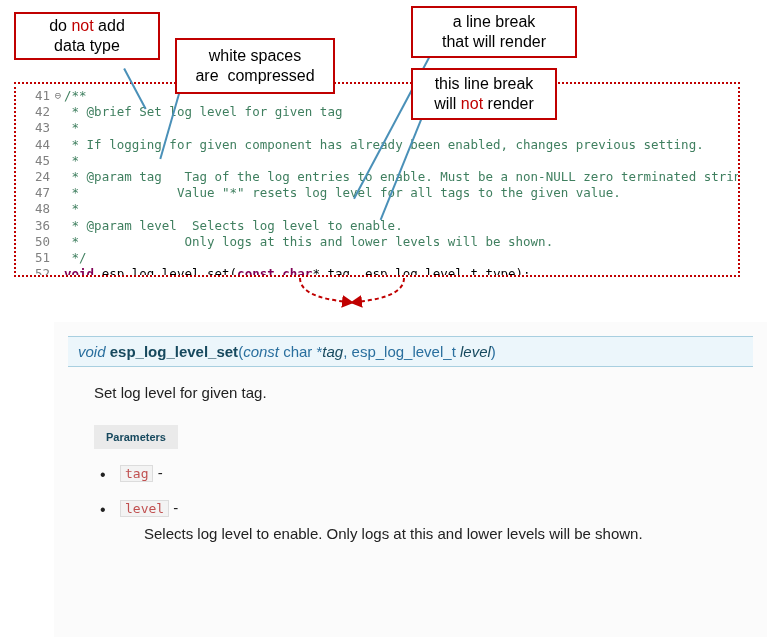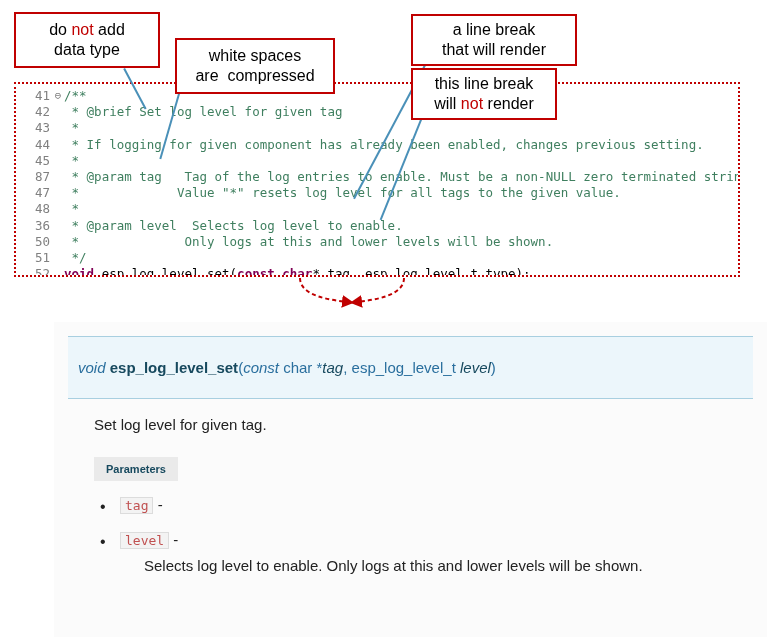--- a/index.html
+++ b/index.html
@@ -26,23 +26,23 @@
     text-align: center;
     display: flex;
     align-items: center;
     justify-content: center;
     padding: 4px 8px;
     box-sizing: border-box;
     z-index: 5;
   }
   .callout .hl { color: #c00000; }
 
-  #callout-datatype { left: 14px;  top: 12px;  width: 146px; height: 56px; }
+  #callout-datatype { left: 14px;  top: 12px;  width: 146px; height: 48px; }
   #callout-spaces   { left: 175px; top: 38px;  width: 160px; height: 56px; }
-  #callout-break-yes{ left: 411px; top: 14px;   width: 166px; height: 52px; }
+  #callout-break-yes{ left: 411px; top: 6px;   width: 166px; height: 52px; }
   #callout-break-no { left: 411px; top: 68px;  width: 146px; height: 52px; }
 
   
   .leader {
     position: absolute;
     background: #4a90b8;
     transform-origin: 0 0;
     height: 1.5px;
     z-index: 4;
   }
@@ -110,21 +110,21 @@
     background: #fbfbfb;
     box-sizing: border-box;
     z-index: 1;
     overflow: hidden;
   }
   #doc-signature {
     margin: 14px 14px 0 14px;
     background: #ecf6fb;
     border-top: 1px solid #a8cfe0;
     border-bottom: 1px solid #a8cfe0;
-    padding: 22px 10px;
+    padding: 6px 10px;
     font-size: 15px;
     color: #2a6f9e;
     font-family: "Liberation Sans", sans-serif;
   }
   #doc-signature .fn {
     color: #17495e;
     font-weight: bold;
   }
   #doc-signature .kw { color: #2a6f9e; font-style: italic; }
   #doc-signature .pname { font-style: italic; color: #17495e; }
@@ -198,21 +198,21 @@
 <div class="leader" style="left:430px; top:58px; width:160px; transform: rotate(118deg);"></div>
 <div class="leader" style="left:422px; top:120px; width:108px; transform: rotate(112deg);"></div>
 
 <div id="code-block">
   <div id="code-lines">
       <div class="code-row"><span class="gutter">41</span><span class="fold">⊖</span><span class="code-text"><span class="">/**</span></span></div>
       <div class="code-row"><span class="gutter">42</span><span class="fold"></span><span class="code-text"><span class=""> * @brief Set log level for given tag</span></span></div>
       <div class="code-row"><span class="gutter">43</span><span class="fold"></span><span class="code-text"><span class=""> *</span></span></div>
       <div class="code-row"><span class="gutter">44</span><span class="fold"></span><span class="code-text"><span class=""> * If logging for given component has already been enabled, changes previous setting.</span></span></div>
       <div class="code-row"><span class="gutter">45</span><span class="fold"></span><span class="code-text"><span class=""> *</span></span></div>
-      <div class="code-row"><span class="gutter">87</span><span class="fold"></span><span class="code-text"><span class=""> * @param tag   Tag of the log entries to enable. Must be a non-NULL zero terminated string.</span></span></div>
+      <div class="code-row"><span class="gutter">24</span><span class="fold"></span><span class="code-text"><span class=""> * @param tag   Tag of the log entries to enable. Must be a non-NULL zero terminated string.</span></span></div>
       <div class="code-row"><span class="gutter">47</span><span class="fold"></span><span class="code-text"><span class=""> *             Value "*" resets log level for all tags to the given value.</span></span></div>
       <div class="code-row"><span class="gutter">48</span><span class="fold"></span><span class="code-text"><span class=""> *</span></span></div>
       <div class="code-row"><span class="gutter">36</span><span class="fold"></span><span class="code-text"><span class=""> * @param level  Selects log level to enable.</span></span></div>
       <div class="code-row"><span class="gutter">50</span><span class="fold"></span><span class="code-text"><span class=""> *              Only logs at this and lower levels will be shown.</span></span></div>
       <div class="code-row"><span class="gutter">51</span><span class="fold"></span><span class="code-text"><span class=""> */</span></span></div>
       <div class="code-row"><span class="gutter">52</span><span class="fold"></span><span class="code-text"><span class="kw">void</span><span class="plain"> esp_log_level_set(</span><span class="kw">const char</span><span class="plain">* tag, esp_log_level_t type);</span></span></div>
     </div>
 </div>
 
 <svg id="arrow-svg" xmlns="http://www.w3.org/2000/svg">

